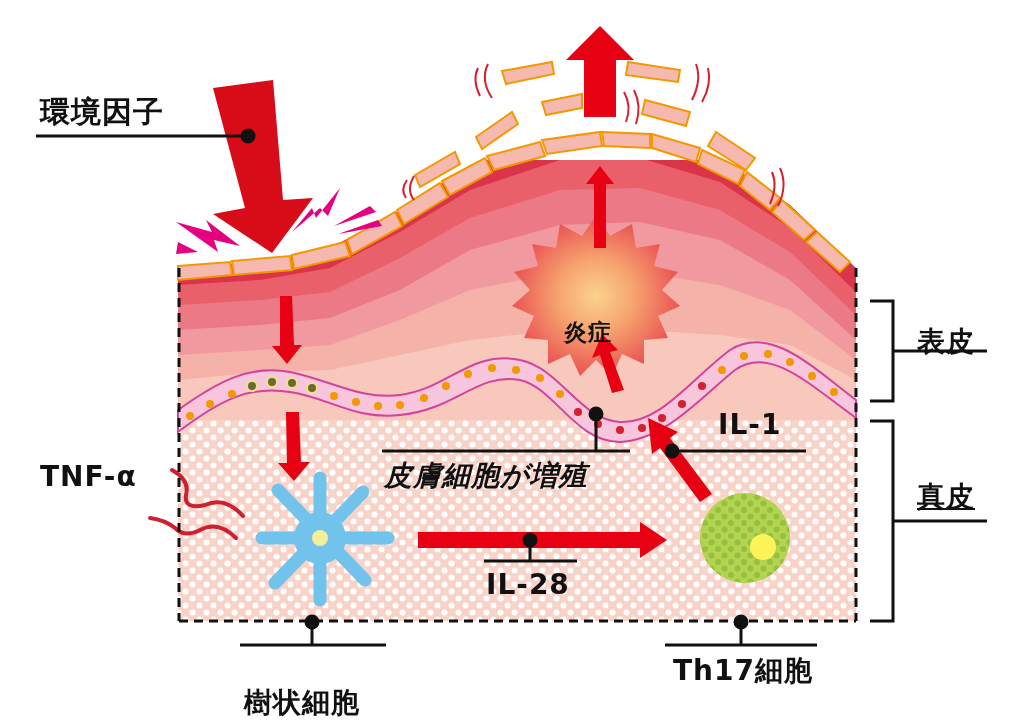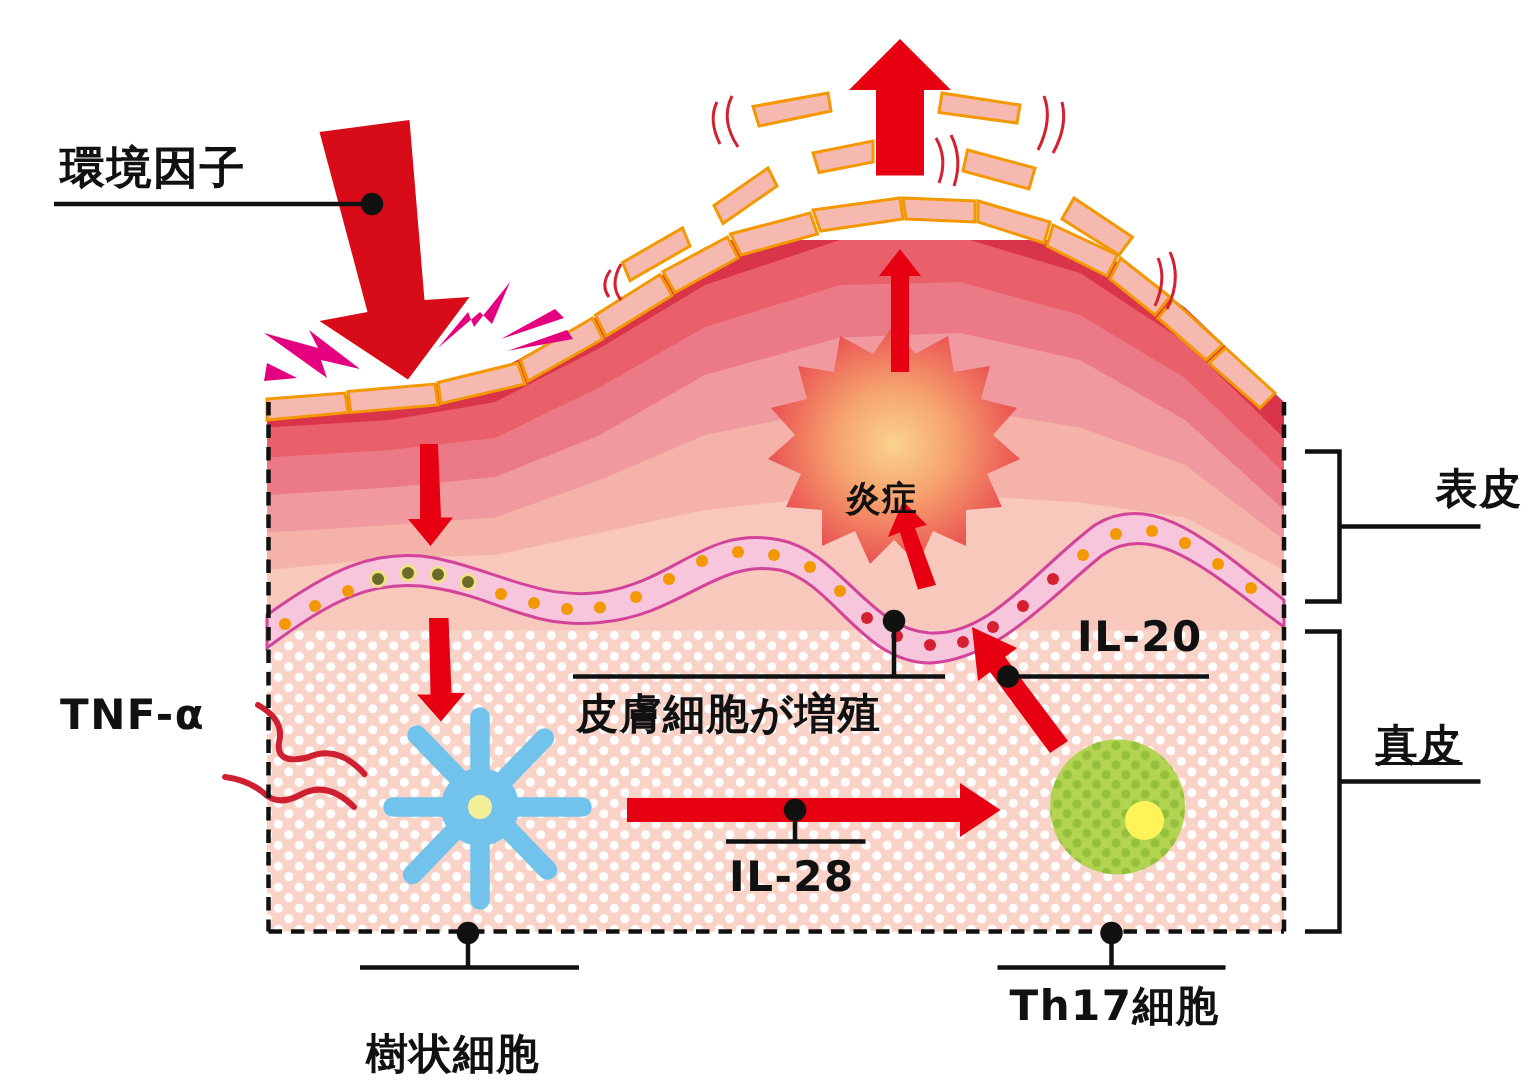--- a/index.html
+++ b/index.html
@@ -208,20 +208,20 @@
 
     <polyline points="870,301 893,301 893,401 870,401" fill="none"></polyline>
     <line x1="893" y1="351" x2="987" y2="351"></line>
     <polyline points="870,421 893,421 893,621 870,621" fill="none"></polyline>
     <line x1="893" y1="521" x2="987" y2="521"></line>
   </g>
 </svg>
 
 <div class="lbl lbl-lg" style="left:40px; top:92px;">環境因子</div>
 <div class="lbl lbl-md" style="left:564px; top:273px; font-size:23px;margin-top:44px;">炎症</div>
-<div class="lbl lbl-md" style="left:917px; top:307px;margin-left:40px;">表皮</div>
+<div class="lbl lbl-md" style="left:917px; top:323px;">表皮</div>
 <div class="lbl lbl-md" style="left:917px; top:478px;text-decoration:underline;">真皮</div>
-<div class="lbl lbl-md" style="left:718px; top:408px;">IL-20</div>
-<div class="lbl lbl-md" style="left:384px; top:457px;">皮膚細胞が増殖</div>
+<div class="lbl lbl-md" style="left:718px; top:408px;">IL-1</div>
+<div class="lbl lbl-md" style="left:384px; top:457px;font-style:italic;">皮膚細胞が増殖</div>
 <div class="lbl lbl-md" style="left:40px; top:460px;">TNF-α</div>
 <div class="lbl lbl-md" style="left:486px; top:568px;">IL-28</div>
 <div class="lbl lbl-md" style="left:244px; top:684px;">樹状細胞</div>
 <div class="lbl lbl-md" style="left:673px; top:652px;">Th17細胞</div>
 
 </body></html>

